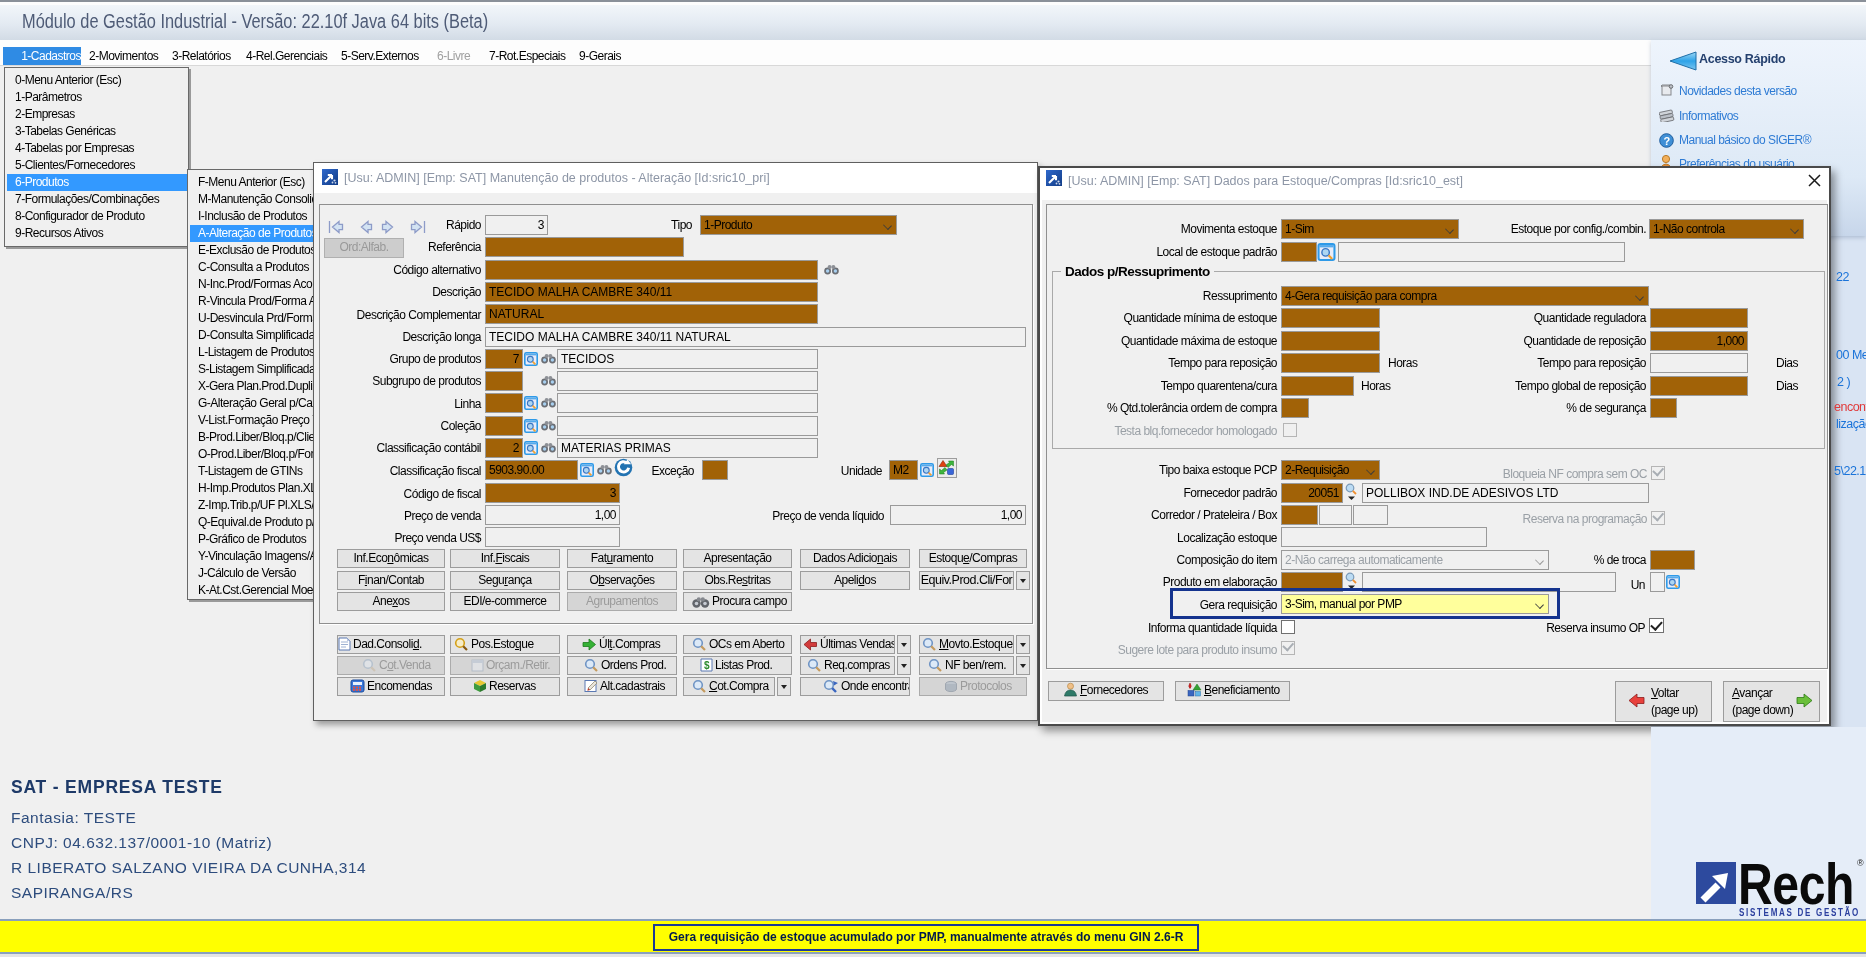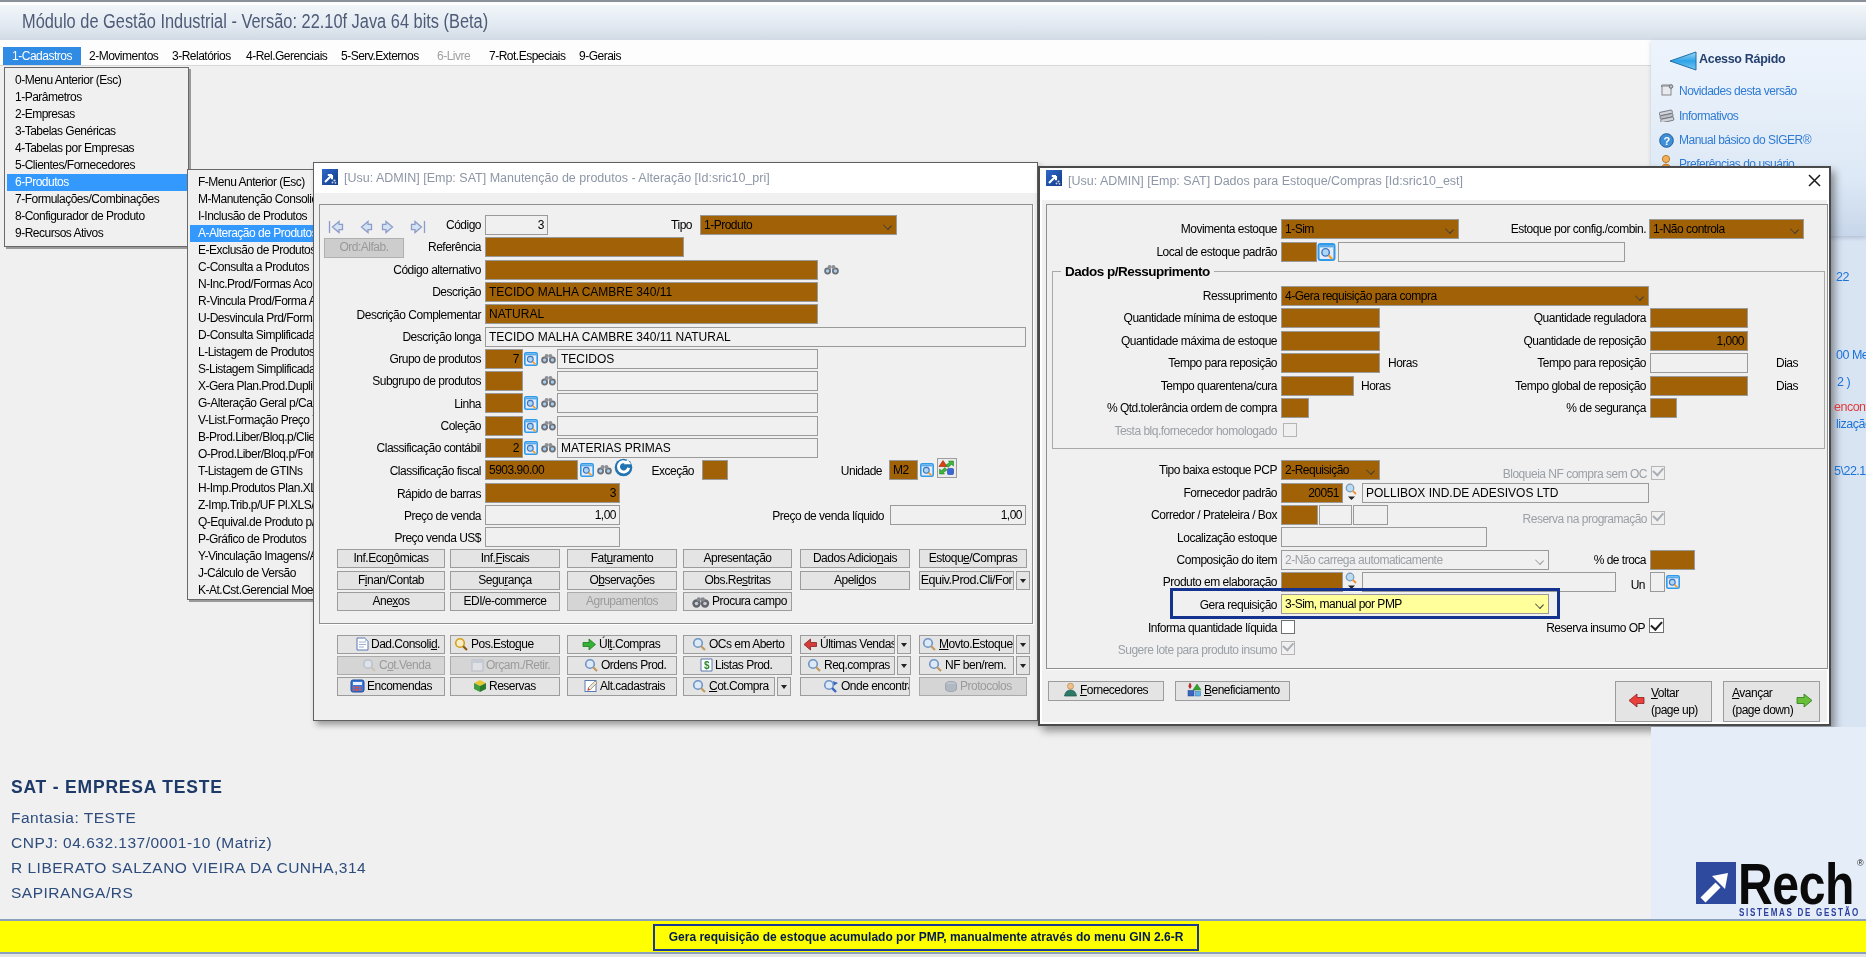--- a/index.html
+++ b/index.html
@@ -40,21 +40,21 @@
 </style></head>
 <body>
 
 <div class="ab" style="left:0;top:0;width:1866px;height:2px;background:#8a9099"></div>
 <div class="ab" style="left:0;top:2px;width:1866px;height:3px;background:#fdfdfd"></div>
 <div class="ab" style="left:0;top:5px;width:1866px;height:35px;background:linear-gradient(#f2f6fa,#e3eaf2 55%,#d2dbe5)"></div>
 <div class="ab" style="left:22px;top:10px;font-size:19.5px;letter-spacing:0;color:#4e5b76;transform:scale(.84,1);transform-origin:0 0">Módulo de Gestão Industrial - Versão: 22.10f Java 64 bits (Beta)</div>
 
 <div class="ab" style="left:0;top:40px;width:1651px;height:25px;background:#fdfdfd"></div>
 <div class="ab" style="left:0;top:65px;width:1651px;height:1px;background:#d8d8d8"></div>
-<div class="ab" style="left:3px;top:47px;width:78px;height:18px;background:#2f8be4;color:#fff;text-align:center;line-height:19px">1-Cadastros</div>
+<div class="ab" style="left:3px;top:47px;width:78px;height:18px;background:#2f8be4;color:#fff;text-align:right;line-height:19px">1-Cadastros</div>
 <div class="ll" style="left:89px;top:49px">2-Movimentos</div>
 <div class="ll" style="left:172px;top:49px">3-Relatórios</div>
 <div class="ll" style="left:246px;top:49px">4-Rel.Gerenciais</div>
 <div class="ll" style="left:341px;top:49px">5-Serv.Externos</div>
 <div class="ll" style="left:437px;top:49px;color:#a0a0a0">6-Livre</div>
 <div class="ll" style="left:489px;top:49px">7-Rot.Especiais</div>
 <div class="ll" style="left:579px;top:49px">9-Gerais</div>
 
 <div class="ab" style="left:1651px;top:40px;width:215px;height:879px;background:#d9e4f3"></div>
 <div class="ab" style="left:1651px;top:40px;width:215px;height:196px;background:linear-gradient(#eef4fc,#dde9f6 70%,#c7d6ea);box-shadow:0 2px 4px rgba(120,140,170,.4)"></div>
@@ -159,21 +159,21 @@
 <g stroke="#8d9bc8" stroke-width="1.3" fill="#d3e3f3">
 <line x1="2.5" y1="2" x2="2.5" y2="14"></line>
 <path d="M12 2.5 L5.5 8 L12 13.5 v-2.8 h3.5 v-5.4 h-3.5 z"></path>
 <path d="M41 2.5 L34.5 8 L41 13.5 v-2.8 h3.5 v-5.4 h-3.5 z"></path>
 <path d="M59 2.5 L65.5 8 L59 13.5 v-2.8 h-3.5 v-5.4 h3.5 z"></path>
 <path d="M88 2.5 L94.5 8 L88 13.5 v-2.8 h-3.5 v-5.4 h3.5 z"></path>
 <line x1="97.5" y1="2" x2="97.5" y2="14"></line>
 </g>
   </svg>
 
-<div class="lb" style="left:300px;top:218px;width:181px">Código</div>
+<div class="lb" style="left:300px;top:218px;width:181px">Rápido</div>
 <div class="f fd fr" style="left:485px;top:215px;width:63px">3</div>
 <div class="lb" style="left:612px;top:218px;width:80px">Tipo</div>
 <div class="f dd" style="left:700px;top:215px;width:197px">1-Produto<i class="cv"></i></div>
 <div class="btn b2" style="left:324px;top:238px;width:80px;background:#cdcdcd;color:#999;border-color:#b0b0b0">Ord:Alfab.</div>
 <div class="lb" style="left:300px;top:240px;width:181px">Referência</div>
 <div class="f" style="left:485px;top:237px;width:199px"></div>
 <div class="lb" style="left:300px;top:263px;width:181px">Código alternativo</div>
 <div class="f" style="left:485px;top:260px;width:333px"></div>
 <svg class="ab" style="left:824px;top:264px" width="15" height="11" viewBox="0 0 15 11">
     <circle cx="3.6" cy="7" r="3.4" fill="#6b6e74"></circle>
@@ -298,21 +298,21 @@
     <rect x="1.6" y="1.6" width="10.8" height="1.8" fill="#55aaec"></rect>
     <circle cx="6.3" cy="7.3" r="2.9" fill="#aed6f2" stroke="#3a76c4" stroke-width="1.1"></circle>
     <line x1="8.6" y1="9.6" x2="11.4" y2="12.4" stroke="#f0a030" stroke-width="1.7"></line>
   </svg>
 <span class="ab" style="left:937px;top:458px;width:20px;height:20px;background:#ececec;border:1.5px solid #9d9d9d;box-sizing:border-box"><svg width="17" height="17" viewBox="0 0 17 17">
       <polygon points="5,1.5 9,7.5 1,7.5" fill="#e04010" stroke="#8c2000" stroke-width=".6"></polygon>
       <path d="M10.5 2 h5 v5 l-2 -1.5 l-3.5 3 l-2 -2.5 l3.5 -2.5 z" fill="#3db53d" stroke="#1a7a1a" stroke-width=".5"></path>
       <path d="M6.5 15 h-5 v-5 l2 1.5 l3.5 -3 l2 2.5 l-3.5 2.5 z" fill="#3db53d" stroke="#1a7a1a" stroke-width=".5"></path>
       <rect x="9.5" y="9.5" width="6" height="6" rx="1" fill="#3a66d8" stroke="#1c3c9c" stroke-width=".6"></rect>
     </svg></span>
-<div class="lb" style="left:300px;top:487px;width:181px">Rápido de barras</div>
+<div class="lb" style="left:300px;top:487px;width:181px">Código de fiscal</div>
 <div class="f fr" style="left:485px;top:483px;width:135px">3</div>
 <div class="lb" style="left:300px;top:509px;width:181px">Preço de venda</div>
 <div class="f fd fr" style="left:485px;top:505px;width:135px">1,00</div>
 <div class="lb" style="left:704px;top:509px;width:180px">Preço de venda líquido</div>
 <div class="f fd fr" style="left:890px;top:505px;width:136px">1,00</div>
 <div class="lb" style="left:300px;top:531px;width:181px">Preço venda US$</div>
 <div class="f fd" style="left:485px;top:527px;width:135px"></div>
 
 <div class="btn" style="left:337px;top:549px;width:108px">Inf.Eco<u>n</u>ômicas</div>
 <div class="btn" style="left:450px;top:549px;width:110px">Inf.<u>F</u>iscais</div>
@@ -334,21 +334,21 @@
 <div class="btn bd" style="left:567px;top:592px;width:110px">Agrupamentos</div>
 <div class="btn bi" style="left:683px;top:592px;width:109px;padding-left:8px"><svg width="18" height="12">
       <circle cx="4.5" cy="7.5" r="4.2" fill="#62656b"></circle>
       <circle cx="13" cy="7.5" r="4.2" fill="#62656b"></circle>
       <circle cx="4.5" cy="7.5" r="1.8" fill="#c7cbd2"></circle>
       <circle cx="13" cy="7.5" r="1.8" fill="#c7cbd2"></circle>
       <circle cx="6.8" cy="3.4" r="2.1" fill="#85888e"></circle>
       <circle cx="10.8" cy="3.4" r="2.1" fill="#85888e"></circle>
     </svg>Procura campo</div>
 
-<div class="btn bi" style="left:337px;top:635px;width:108px;padding-left:18px"><svg width="13" height="14" viewBox="0 0 13 14">
+<div class="btn bi" style="left:337px;top:635px;width:108px;padding-left:0"><svg width="13" height="14" viewBox="0 0 13 14">
       <path d="M1 1 h8 l3 3 v9 h-11 z" fill="#fff" stroke="#5b79b2"></path>
       <path d="M9 1 l3 3 h-3 z" fill="#b9c6e0"></path>
       <path d="M3 5 h7 M3 7.5 h7 M3 10 h5" stroke="#9fb2d2" stroke-width="1"></path>
     </svg>Dad.Consoli<u>d</u>.</div>
 <div class="btn bi" style="left:450px;top:635px;width:110px;"><svg width="15" height="14">
       <circle cx="6" cy="6" r="4.3" fill="#f7edc8" stroke="#d4a017" stroke-width="1.6"></circle>
       <line x1="9.2" y1="9.2" x2="13" y2="13" stroke="#8a5a10" stroke-width="2.2"></line>
     </svg>Pos.Esto<u>q</u>ue</div>
 <div class="btn bi" style="left:567px;top:635px;width:110px;padding-left:14px"><svg width="15" height="13">
       <polygon points="1,4.5 7,4.5 7,1 13.5,6.5 7,12 7,8.5 1,8.5" fill="#35b135" stroke="#1c7a1c" stroke-width=".8"></polygon>

